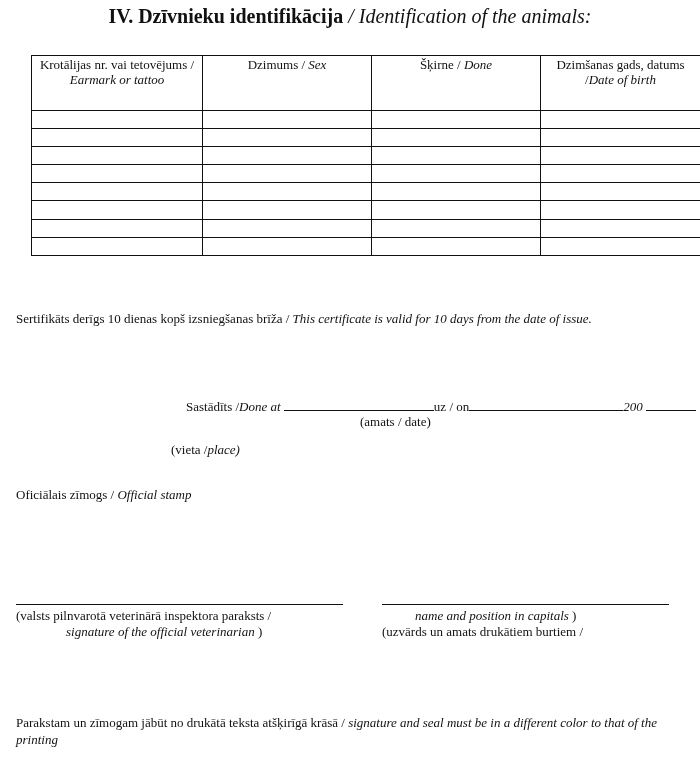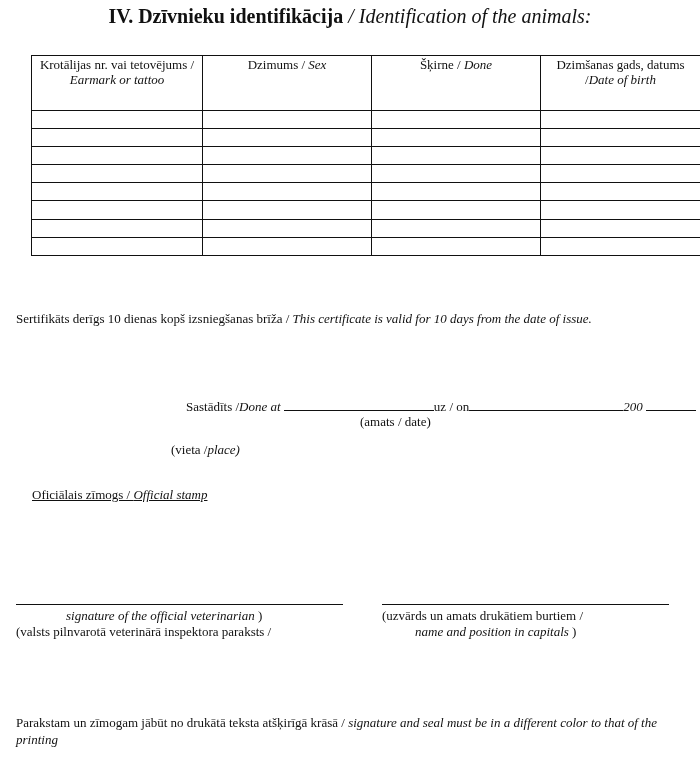--- a/index.html
+++ b/index.html
@@ -124,32 +124,32 @@
 <div class="abs" style="left:16px; top:398px; width:680px; white-space:nowrap;text-align:right;">
   <span>Sastādīts /</span><span class="it">Done at</span>
   <span class="line" style="width:150px"></span><span>uz / on</span><span class="line" style="width:154px"></span><span class="it">200</span>
   <span class="line" style="width:50px"></span>
 </div>
 <div class="abs caption" style="left:171px; top:414px;margin-top:28px;">
   <span>(vieta /</span><span class="it">place)</span>
 </div>
 <div class="abs caption" style="left:360px; top:414px;">(amats / date)</div>
 
-<div class="abs" style="left:32px; top:487px;text-decoration:underline;">
+<div class="abs" style="left:16px; top:487px;">
   <span>Oficiālais zīmogs / </span><span class="it">Official stamp</span>
 </div>
 <div class="abs" style="left:16px; top:505px; width:660px; height:90px;"></div>
 
 <div class="abs sig-line" style="left:16px; top:604px; width:327px;"></div>
 <div class="abs caption" style="left:16px; top:608px; width:330px;">
+  <div>(valsts pilnvarotā veterinārā inspektora paraksts /</div>
   <div style="padding-left:50px"><span class="it">signature of the official veterinarian</span> )</div>
-  <div>(valsts pilnvarotā veterinārā inspektora paraksts /</div>
 </div>
 
 <div class="abs sig-line" style="left:382px; top:604px; width:287px;"></div>
 <div class="abs caption" style="left:382px; top:608px; width:300px;">
+  <div style="padding-left:33px"><span class="it">name and position in capitals</span> )</div>
   <div>(uzvārds un amats drukātiem burtiem /</div>
-  <div style="padding-left:33px"><span class="it">name and position in capitals</span> )</div>
 </div>
 
 <div class="abs para" style="top:714px">
   <span>Parakstam un zīmogam jābūt no drukātā teksta  atšķirīgā krāsā / </span><span class="it">signature and seal must be in a different color to that of the printing</span>
 </div>
 
 </body></html>

